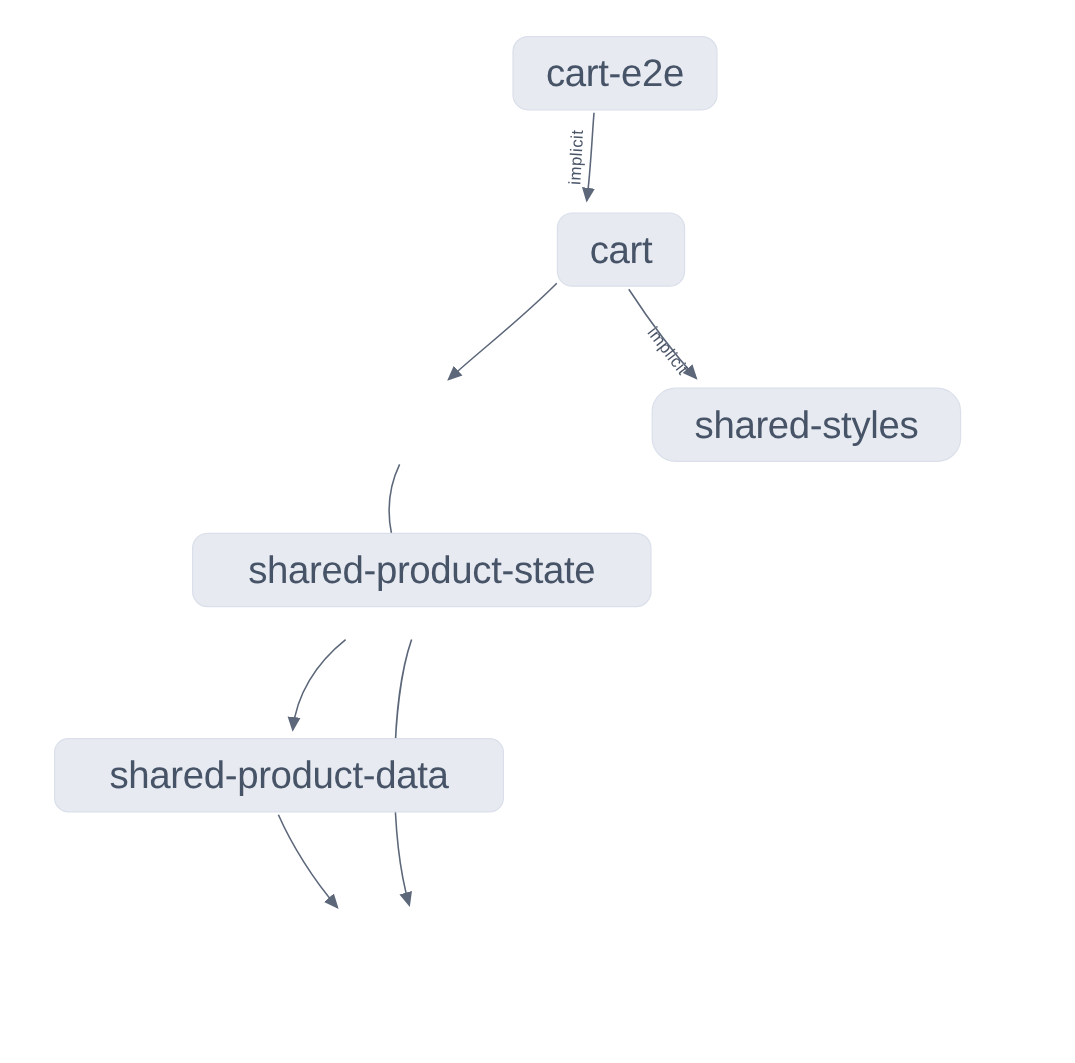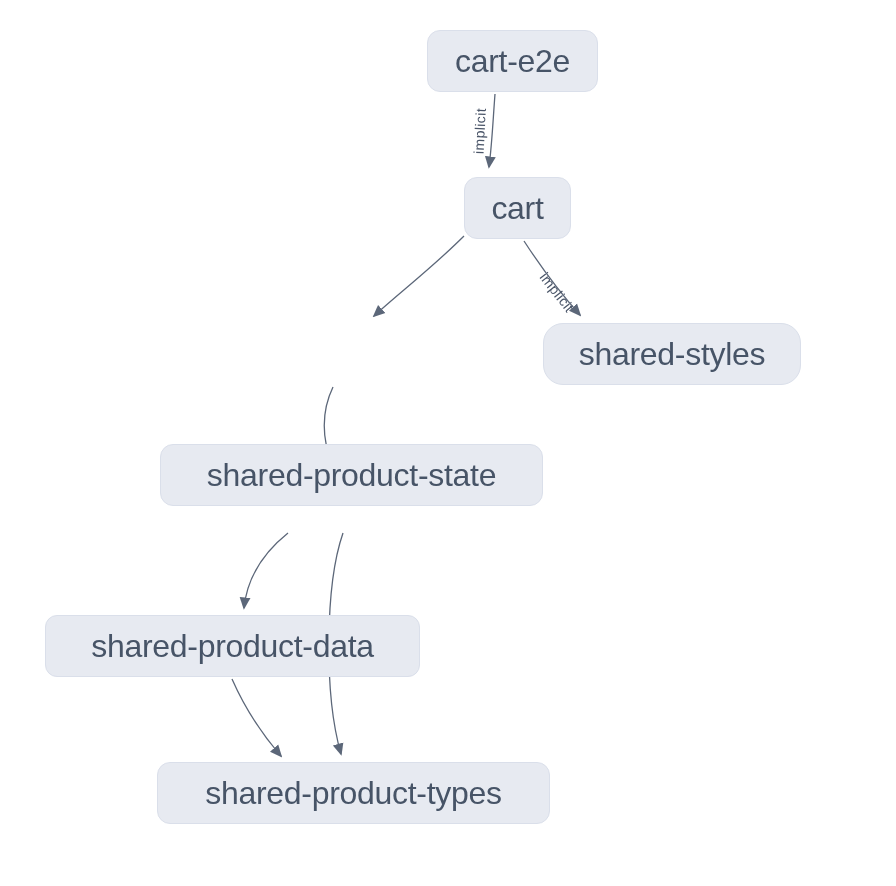--- a/index.html
+++ b/index.html
@@ -83,15 +83,14 @@
         <path d="M 343 533 C 325 585, 324 695, 341 754" class="edge" marker-end="url(#arrowhead)"></path>
         <path d="M 232 679 C 243 704, 261 733, 281 756" class="edge" marker-end="url(#arrowhead)"></path>
       </g>
   </svg>
   <div class="node-layer">
       <div class="node" style="left: 427px; top: 30px; width: 171px; height: 62px;">cart-e2e</div>
       <div class="node" style="left: 464px; top: 177px; width: 107px; height: 62px;">cart</div>
       <div class="node" style="left: 543px; top: 323px; width: 258px; height: 62px; border-radius: 20px;">shared-styles</div>
       <div class="node" style="left: 160px; top: 444px; width: 383px; height: 62px;">shared-product-state</div>
       <div class="node" style="left: 45px; top: 615px; width: 375px; height: 62px; border-radius: 12px;">shared-product-data</div>
-      <div class="node" style="left: 157px; top: 762px; width: 393px; height: 62px;">shared-product-types</div>
     </div>
 </div>
 
 </body></html>

